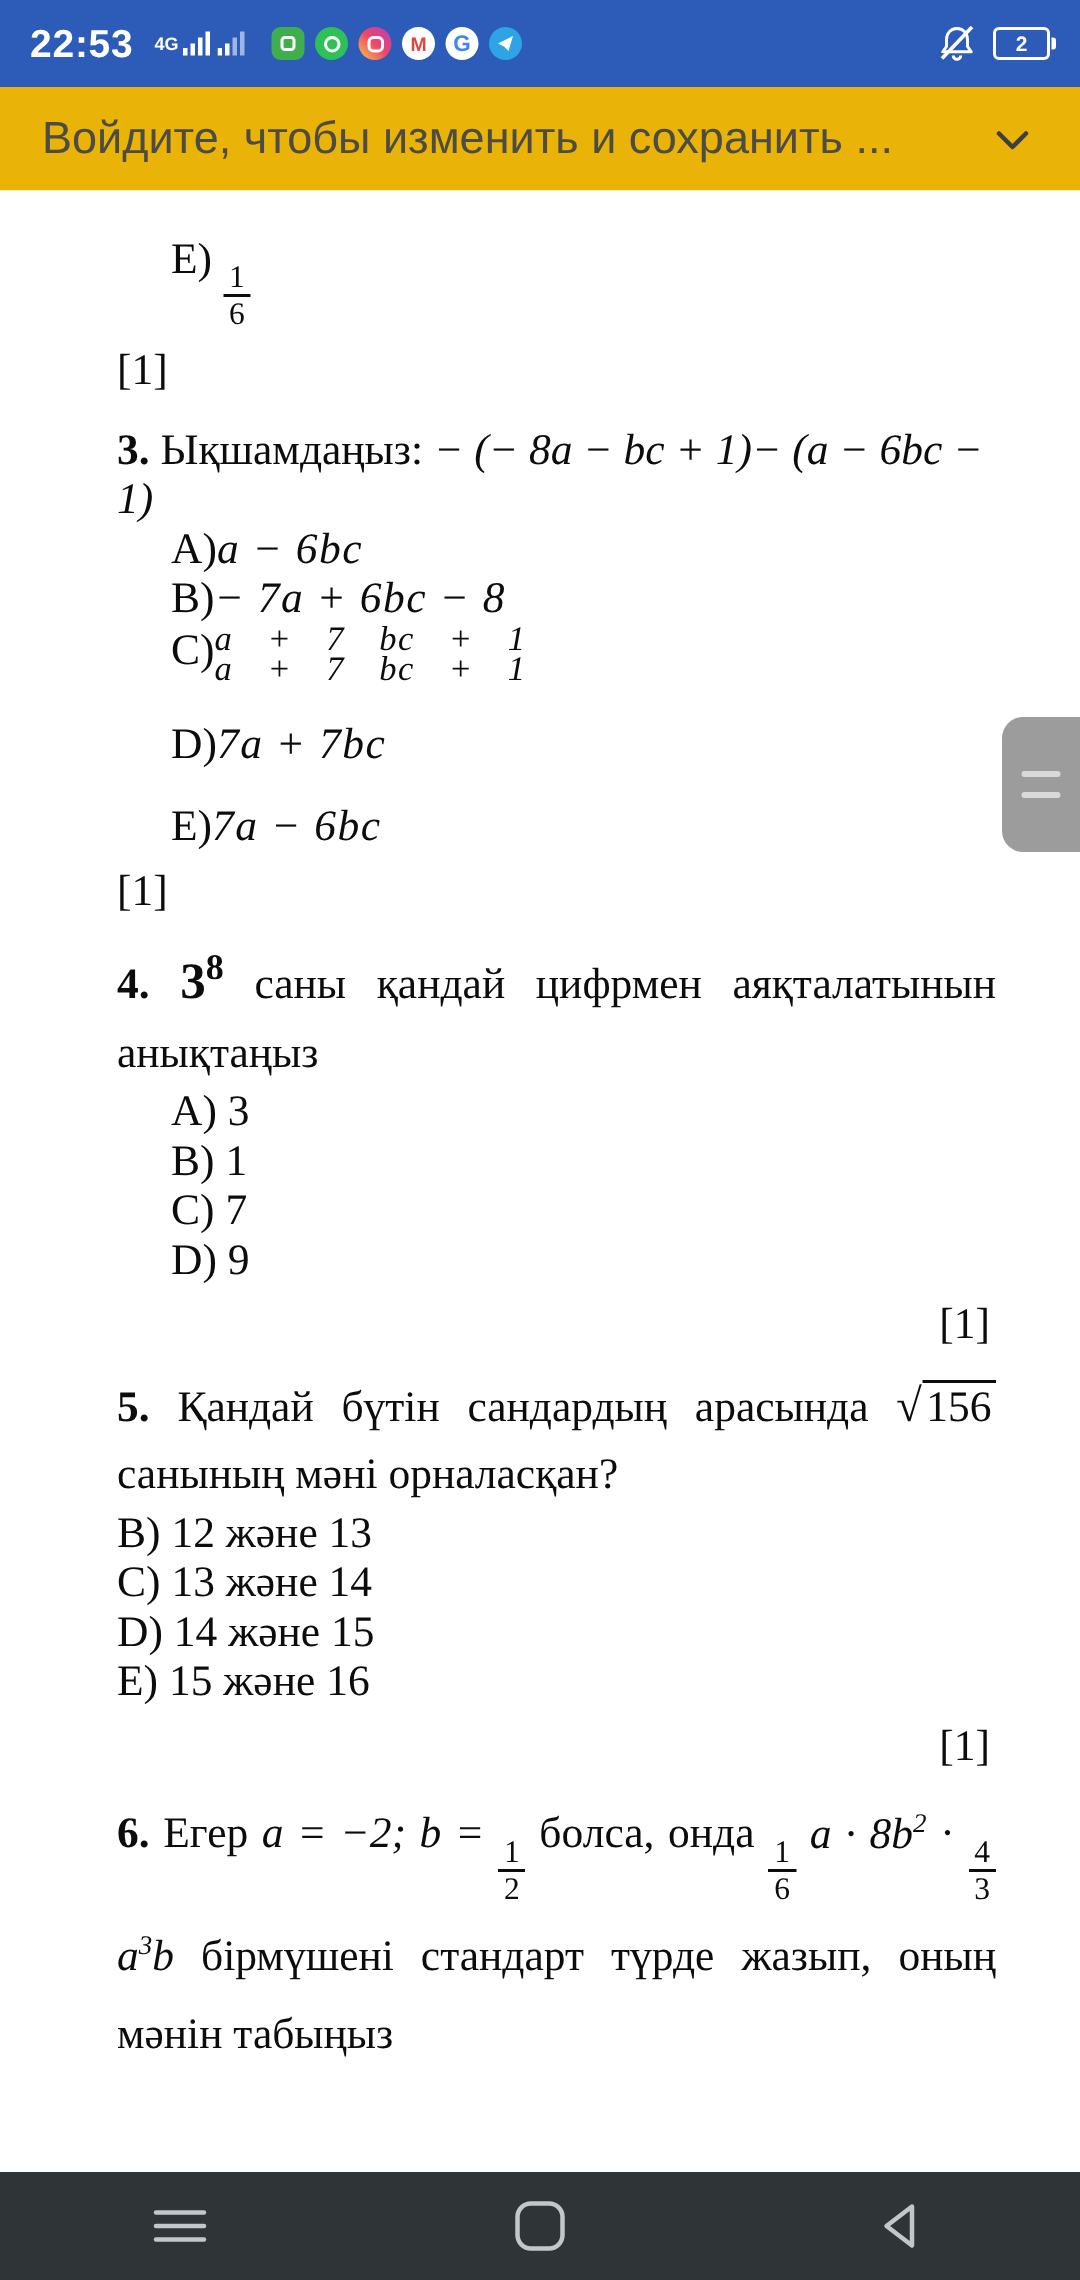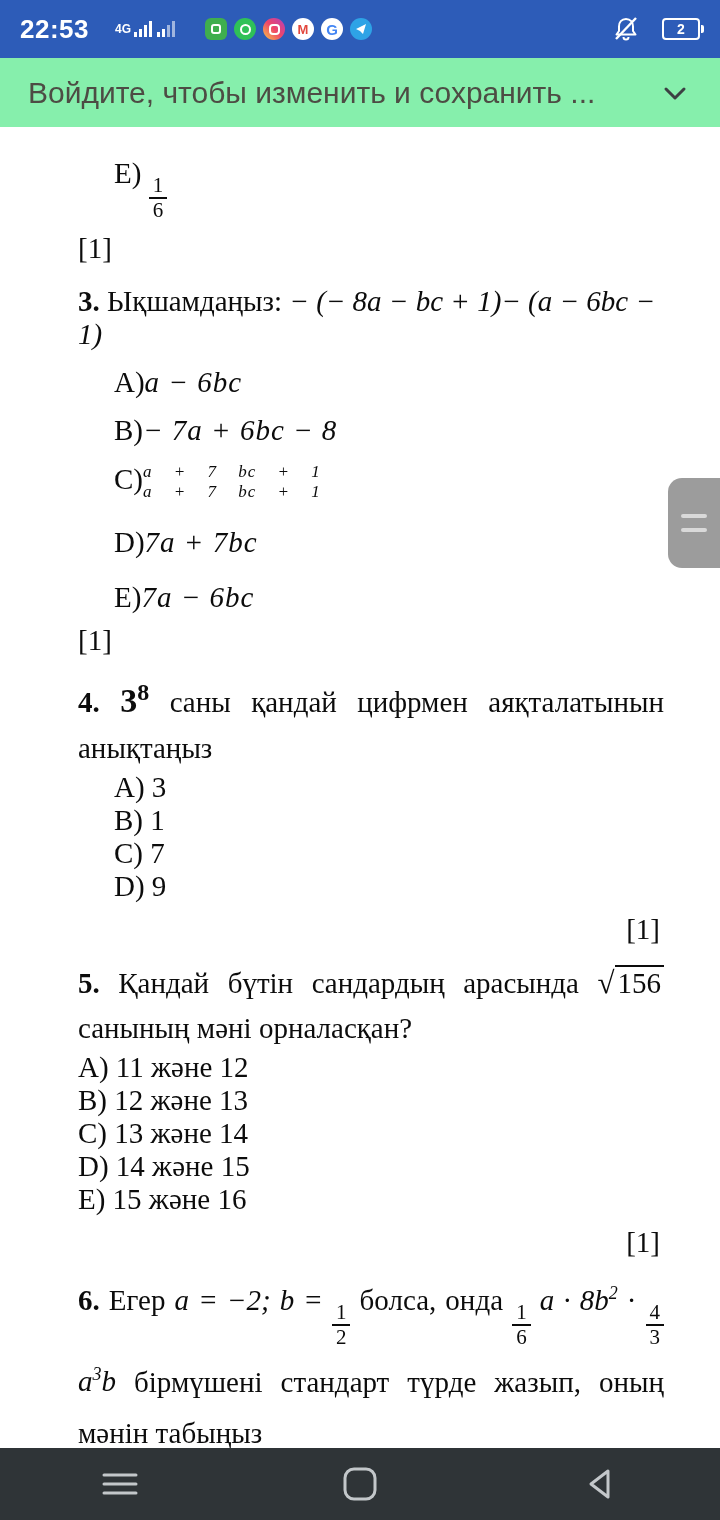--- a/index.html
+++ b/index.html
@@ -7,21 +7,21 @@
   body {
     font-family:"Liberation Sans", sans-serif;
     background:#ffffff;
     position:relative;
     overflow:hidden;
   }
 
   
   .status-bar {
     height:58px; background:#2d5cb8; color:#fff;
-    display:flex; align-items:center; padding:0 20px; gap:22px;
+    display:flex; align-items:center; padding:0 20px; gap:10px;
   }
   .sb-time { font-size:26px; font-weight:700; letter-spacing:.5px; margin-right:4px; }
   .sb-net { display:flex; align-items:center; gap:3px; margin-right:6px; }
   .sb-net .net-label { font-size:12px; font-weight:700; line-height:10px; }
   .app-icons { display:flex; align-items:center; gap:7px; }
   .app-ic {
     width:22px; height:22px; border-radius:6px;
     display:flex; align-items:center; justify-content:center;
     font-size:13px; font-weight:700; line-height:1;
   }
@@ -42,21 +42,21 @@
     display:flex; align-items:center; justify-content:center;
     font-size:14px; font-weight:700; color:#fff;
   }
   .battery::after {
     content:""; position:absolute; right:-6px; top:5px;
     width:3px; height:8px; background:#fff; border-radius:0 2px 2px 0;
   }
 
   
   .banner {
-    height:69px; background:#86efac;
+    height:69px; background:#eab308;
     display:flex; align-items:center; padding:0 28px;
     cursor:pointer;
   }
   .banner-text {
     flex:1; font-size:30px; color:#4d4c44;
     white-space:nowrap; overflow:hidden;
   }
   .banner-chevron { width:34px; height:34px; flex:0 0 auto; }
 
   
@@ -71,25 +71,25 @@
   .indent { padding-left:36px; }
   .points { margin:10px 0 6px 0; }
   .points.right { text-align:right; padding-right:4px; }
   .frac {
     display:inline-flex; flex-direction:column; align-items:center;
     vertical-align:-0.45em; font-size:21px; line-height:1.08;
   }
   .frac .num { padding:0 4px; }
   .frac .den { border-top:2px solid #0c0c0c; padding:0 4px; }
   sup.exp { font-size:0.62em; }
-  .q3-opt { margin-top:15px; }
+  .q3-opt { }
   .q3-opt .math { letter-spacing:1px; }
   .opt-c-stack {
     display:inline-block; vertical-align:middle;
-    font-size:17px; line-height:20px; word-spacing:16px; letter-spacing:1px;
+    font-size:23px; line-height:20px; word-spacing:16px; letter-spacing:1px;
   }
   .q3-head { margin-top:20px; }
   .q4-head { margin-top:12px; line-height:46px; text-align:justify; word-spacing:3px; }
   .q4-big { font-weight:700; font-size:34px; }
   .q4-big sup { font-size:24px; }
   .opt-line { line-height:33px; }
   .q5-head { margin-top:14px; line-height:45px; text-align:justify; }
   .sqrt { white-space:nowrap; }
   .sqrt-sym { font-size:31px; }
   .radicand { border-top:2.5px solid #0c0c0c; padding:0 3px; }
@@ -217,21 +217,20 @@
   <div class="opt-line indent">C) 7</div>
   <div class="opt-line indent">D) 9</div>
   <div class="points right">[1]</div>
 
   <div class="q5-head">
     <b>5.</b>
     <span>Қандай бүтін сандардың арасында</span>
     <span class="sqrt"><span class="sqrt-sym">√</span><span class="radicand">156</span></span>
     <span>санының мәні орналасқан?</span>
   </div>
-  <div class="opt-line">A) 11 және 12</div>
   <div class="opt-line">B) 12 және 13</div>
   <div class="opt-line">C) 13 және 14</div>
   <div class="opt-line">D) 14 және 15</div>
   <div class="opt-line">E) 15 және 16</div>
   <div class="points right">[1]</div>
 
   <div class="q6-para">
     <b>6.</b>
     <span>Егер</span>
     <span class="math">a = −2; b =</span>

